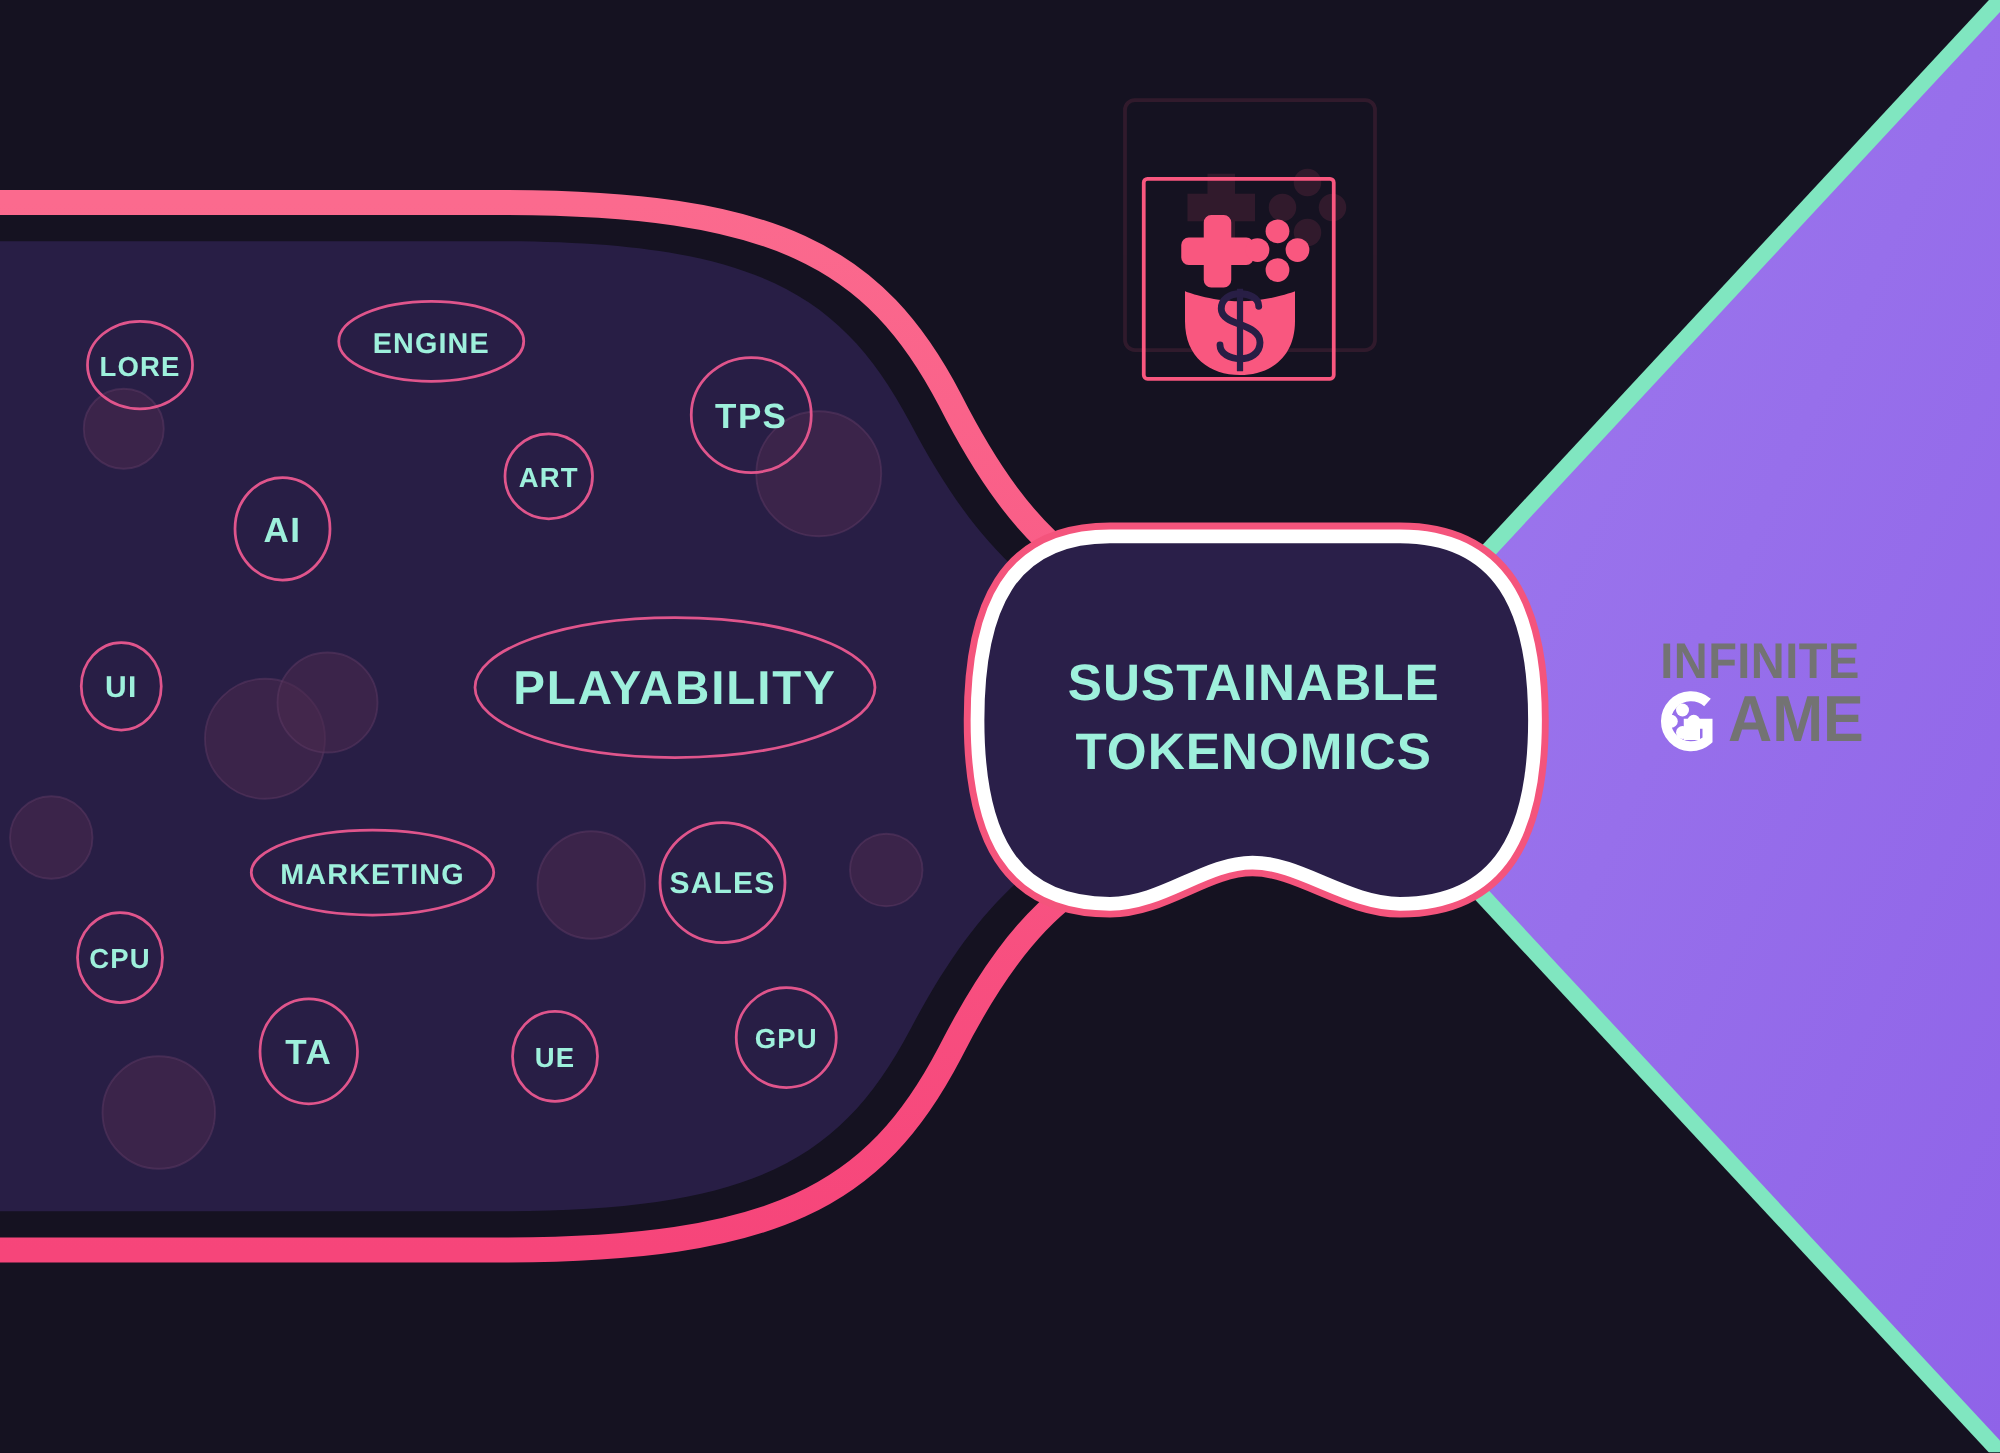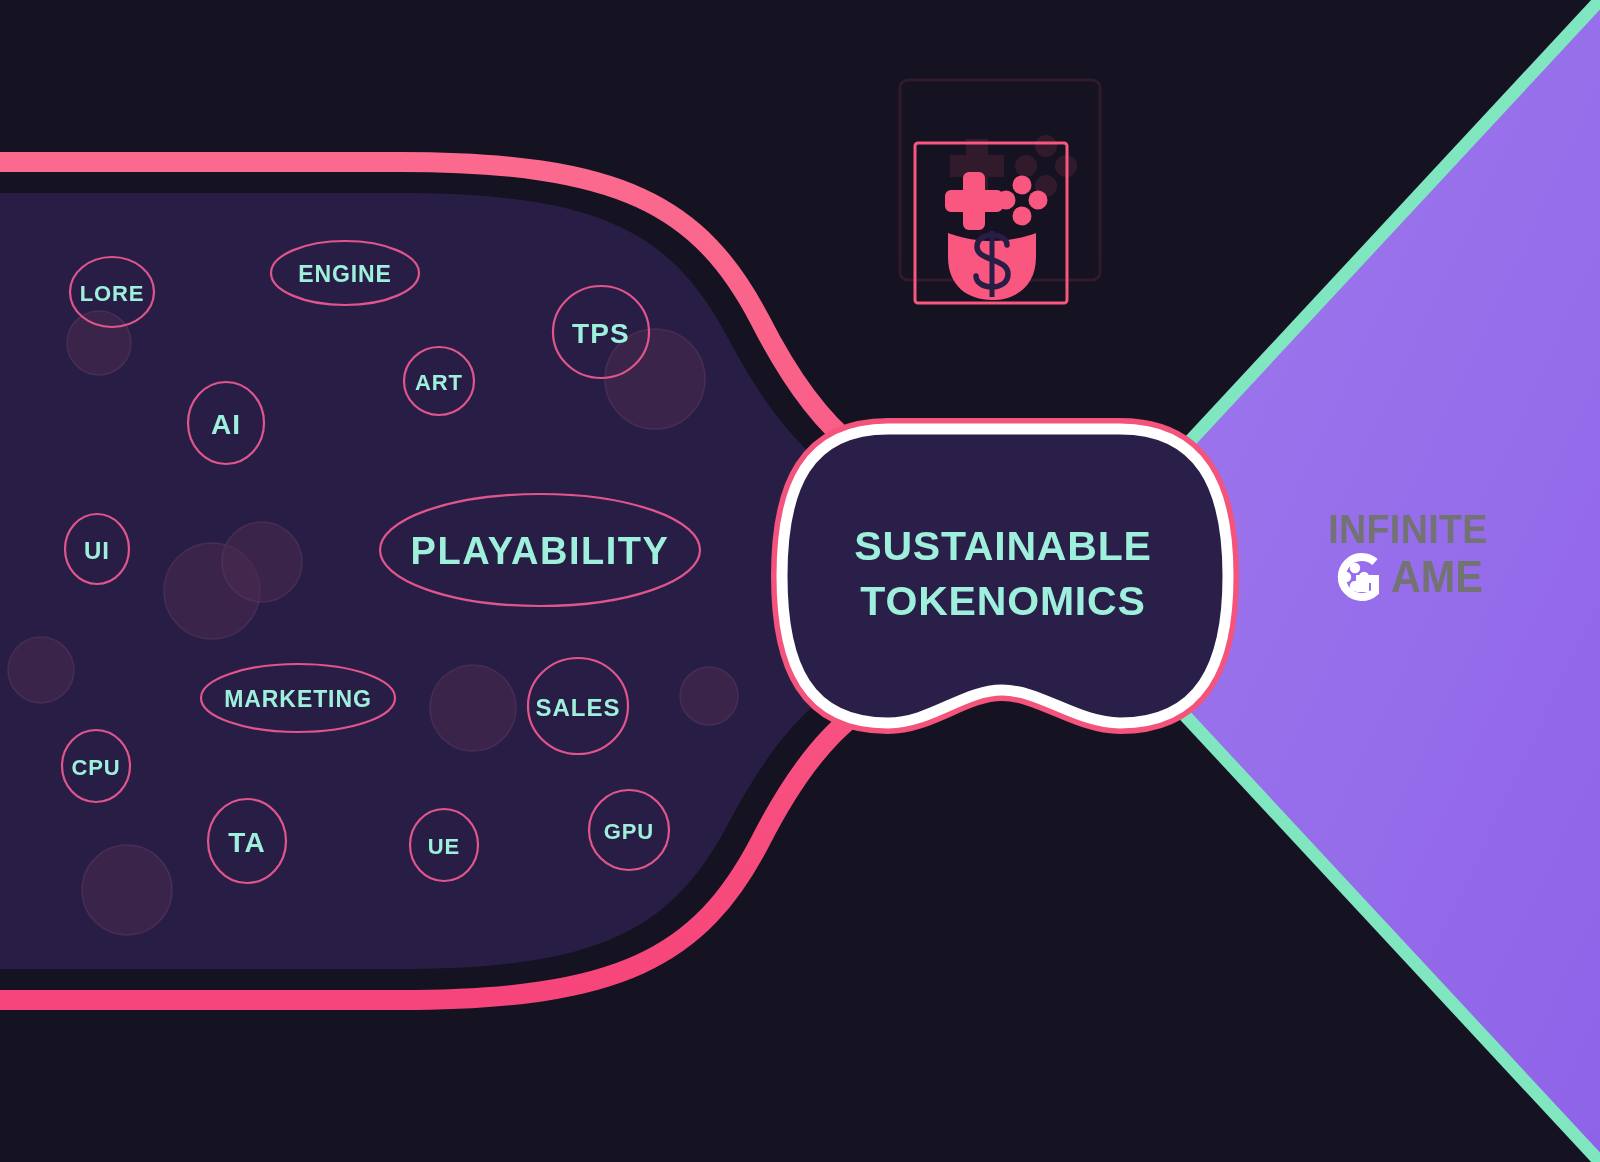--- a/index.html
+++ b/index.html
@@ -31,21 +31,21 @@
     user-select:none;
   }
   #brand .line1{
     font-size:40px;font-weight:700;line-height:.96;
     letter-spacing:.01em;
     transform:scaleX(.94);
     white-space:nowrap;
   }
   #brand .line2{
     display:flex;align-items:center;justify-content:center;gap:2px;
-    font-size:44px;font-weight:700;line-height:.96;letter-spacing:.00em;
+    font-size:52px;font-weight:700;line-height:.96;letter-spacing:.00em;
     margin-top:2px;
     white-space:nowrap;
   }
   #brand .gm{transform:scaleX(.94);}
   .gpad{flex:0 0 auto;margin-right:1px;}
 </style>
 </head>
 <body>
 
 <div id="stage">

